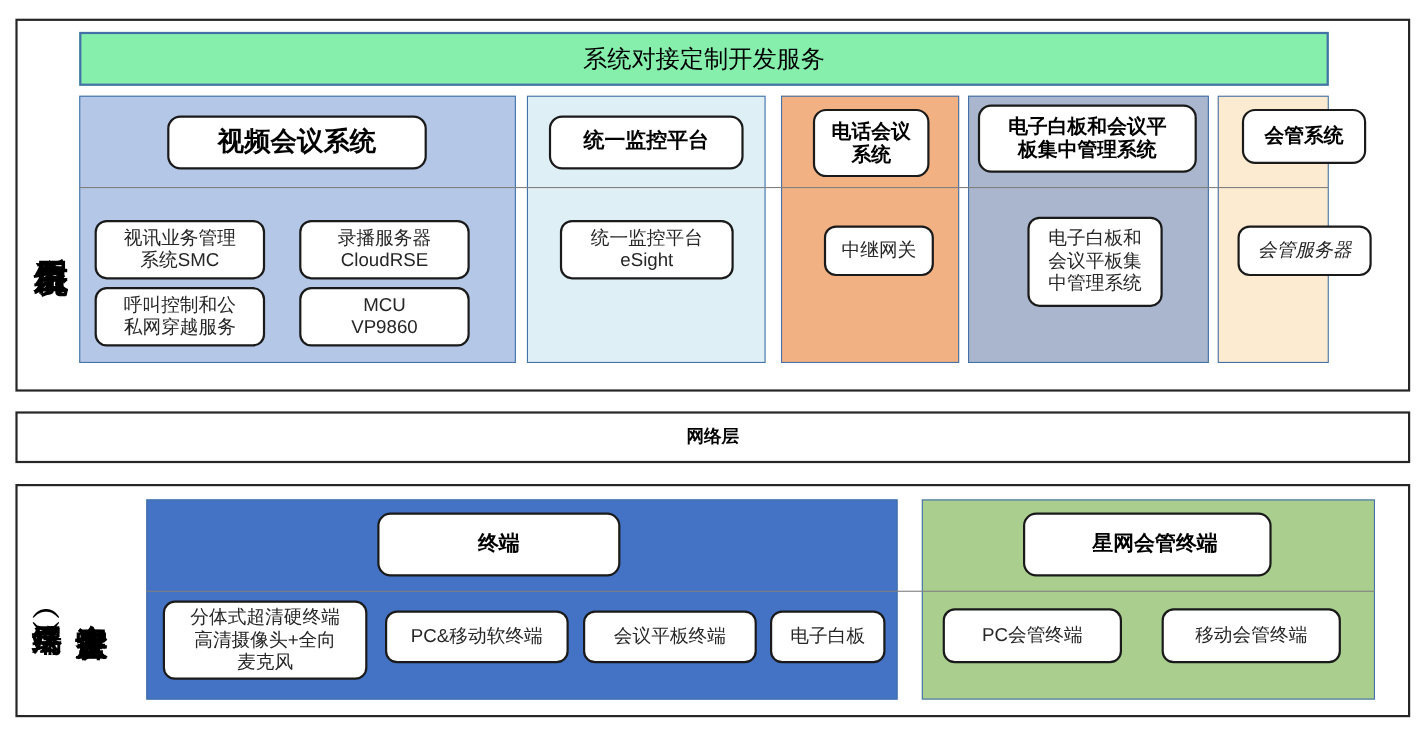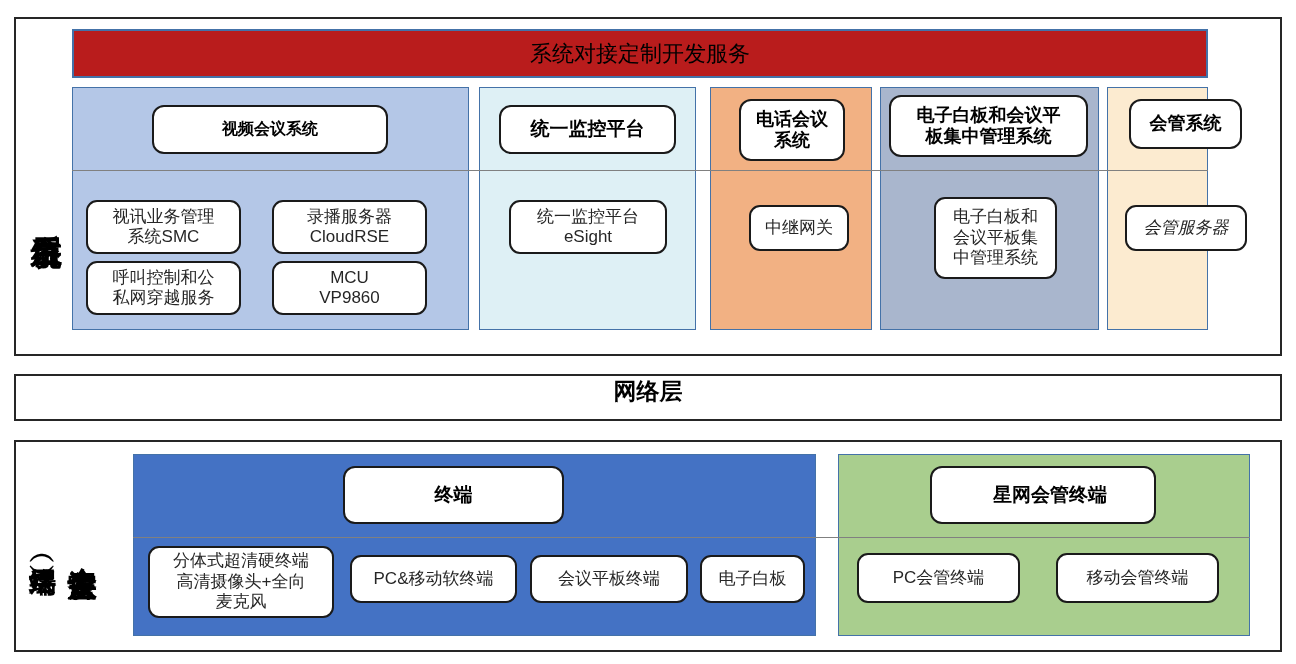--- a/index.html
+++ b/index.html
@@ -26,21 +26,21 @@
     letter-spacing:1px;
     line-height:1.02;
     white-space:nowrap;
     display:flex;align-items:center;justify-content:center;
   }
 
   
   #svc-banner{
     position:absolute;
     left:72px;top:29px;width:1136px;height:49px;
-    background:#b91c1c;
+    background:#86efac;
     border:2px solid #4472A8;
     box-sizing:border-box;
     display:flex;align-items:center;justify-content:center;
     font-size:22px;
   }
 
   
   .col{
     position:absolute;
     border:1px solid #4472A8;
@@ -75,22 +75,22 @@
 
   
   .hrule{
     position:absolute;
     height:1px;background:#808080;
     z-index:4;
   }
 
   
   #net-band{
-    display:flex;align-items:flex-start;justify-content:center;
-    font-size:23px;font-weight:bold;
+    display:flex;align-items:center;justify-content:center;
+    font-size:16px;font-weight:bold;
   }
 
   
   .panel{
     position:absolute;
     border:1px solid #4472A8;
     box-sizing:border-box;
   }
 </style>
 </head>
@@ -99,21 +99,21 @@
 <div class="frame" id="backend-frame" style="left:14px;top:17px;width:1268px;height:339px;">
 </div>
 
 <div class="vlabel" style="left:22px;top:86px;width:48px;height:250px;font-size:31px;">后台系统层</div>
 
 <div id="svc-banner">
   <span>系统对接定制开发服务</span>
 </div>
 
 <div class="col" style="left:72px;top:87px;width:397px;height:243px;background:#B4C7E7;"></div>
-<div class="col-head" style="left:152px;top:105px;width:236px;height:49px;font-size:16px;">
+<div class="col-head" style="left:152px;top:105px;width:236px;height:49px;font-size:24px;">
   <span>视频会议系统</span>
 </div>
 <div class="node" style="left:86px;top:200px;width:155px;height:54px;font-size:17px;">
   <div>
     <div>视讯业务管理</div>
     <div>系统SMC</div>
   </div>
 </div>
 <div class="node" style="left:272px;top:200px;width:155px;height:54px;font-size:17px;">
   <div>

